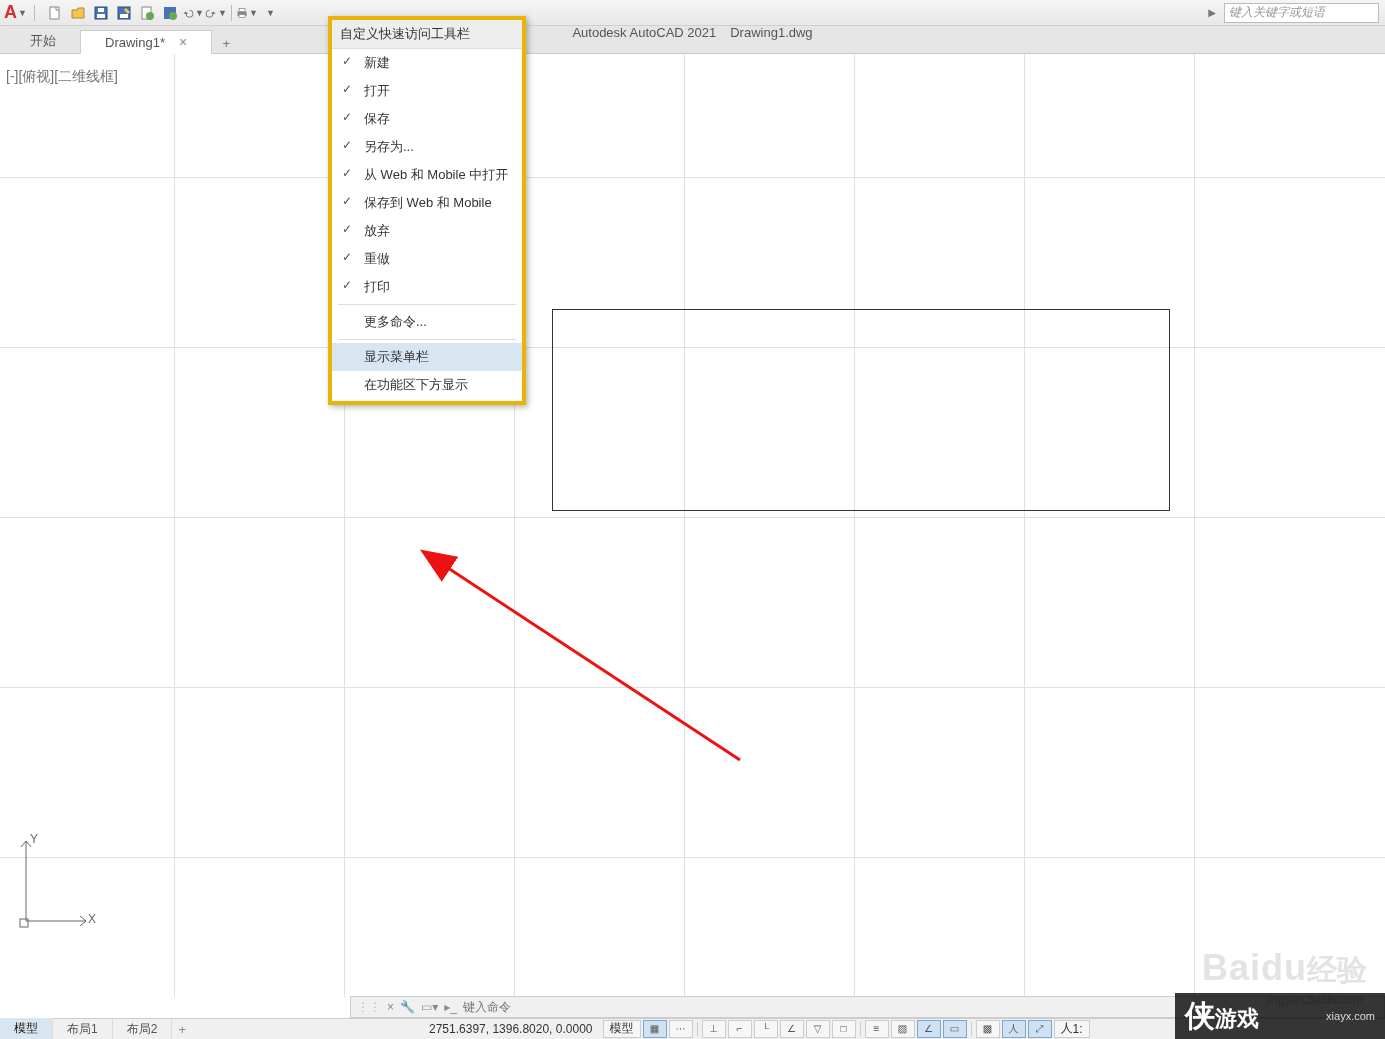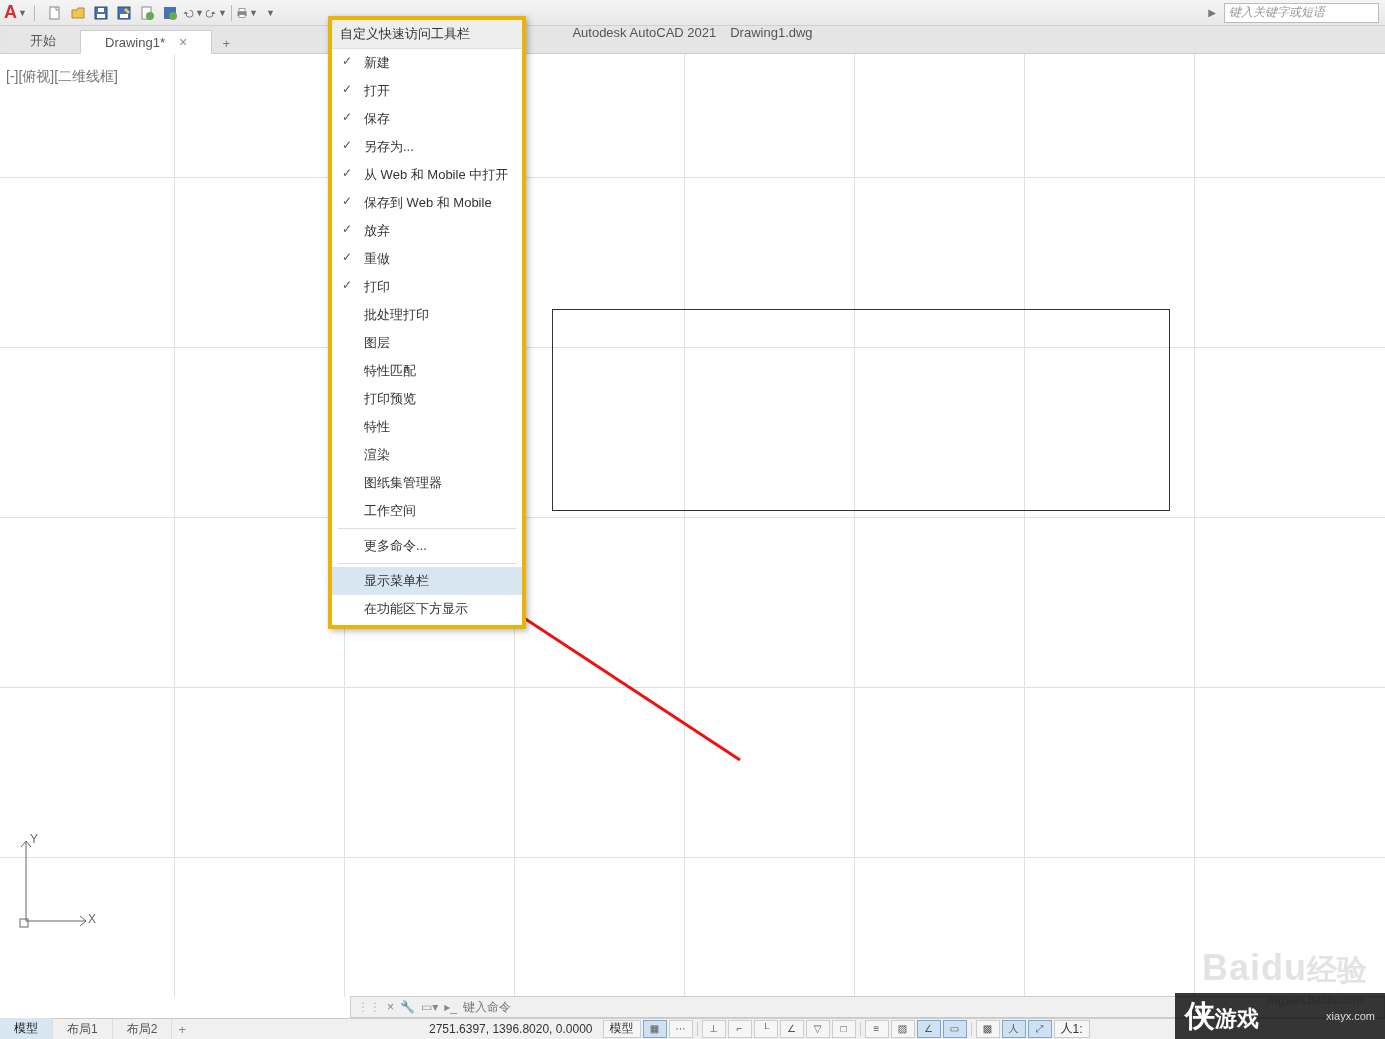--- a/index.html
+++ b/index.html
@@ -207,30 +207,20 @@
       <div class="dd-item"><span class="check">✓</span><span>新建</span></div>
       <div class="dd-item"><span class="check">✓</span><span>打开</span></div>
       <div class="dd-item"><span class="check">✓</span><span>保存</span></div>
       <div class="dd-item"><span class="check">✓</span><span>另存为...</span></div>
       <div class="dd-item"><span class="check">✓</span><span>从 Web 和 Mobile 中打开</span></div>
       <div class="dd-item"><span class="check">✓</span><span>保存到 Web 和 Mobile</span></div>
       <div class="dd-item"><span class="check">✓</span><span>放弃</span></div>
       <div class="dd-item"><span class="check">✓</span><span>重做</span></div>
       <div class="dd-item"><span class="check">✓</span><span>打印</span></div>
     </div>
-  <div id="dd-unchecked">
-      <div class="dd-item"><span>批处理打印</span></div>
-      <div class="dd-item"><span>图层</span></div>
-      <div class="dd-item"><span>特性匹配</span></div>
-      <div class="dd-item"><span>打印预览</span></div>
-      <div class="dd-item"><span>特性</span></div>
-      <div class="dd-item"><span>渲染</span></div>
-      <div class="dd-item"><span>图纸集管理器</span></div>
-      <div class="dd-item"><span>工作空间</span></div>
-    </div>
   <div class="dd-sep"></div>
   <div class="dd-item"><span>更多命令...</span></div>
   <div class="dd-sep"></div>
   <div class="dd-item highlighted"><span>显示菜单栏</span></div>
   <div class="dd-item"><span>在功能区下方显示</span></div>
 </div>
 
 <svg class="arrow-svg">
   <defs>
       <marker id="ah" markerWidth="12" markerHeight="10" refX="2" refY="5" orient="auto">

